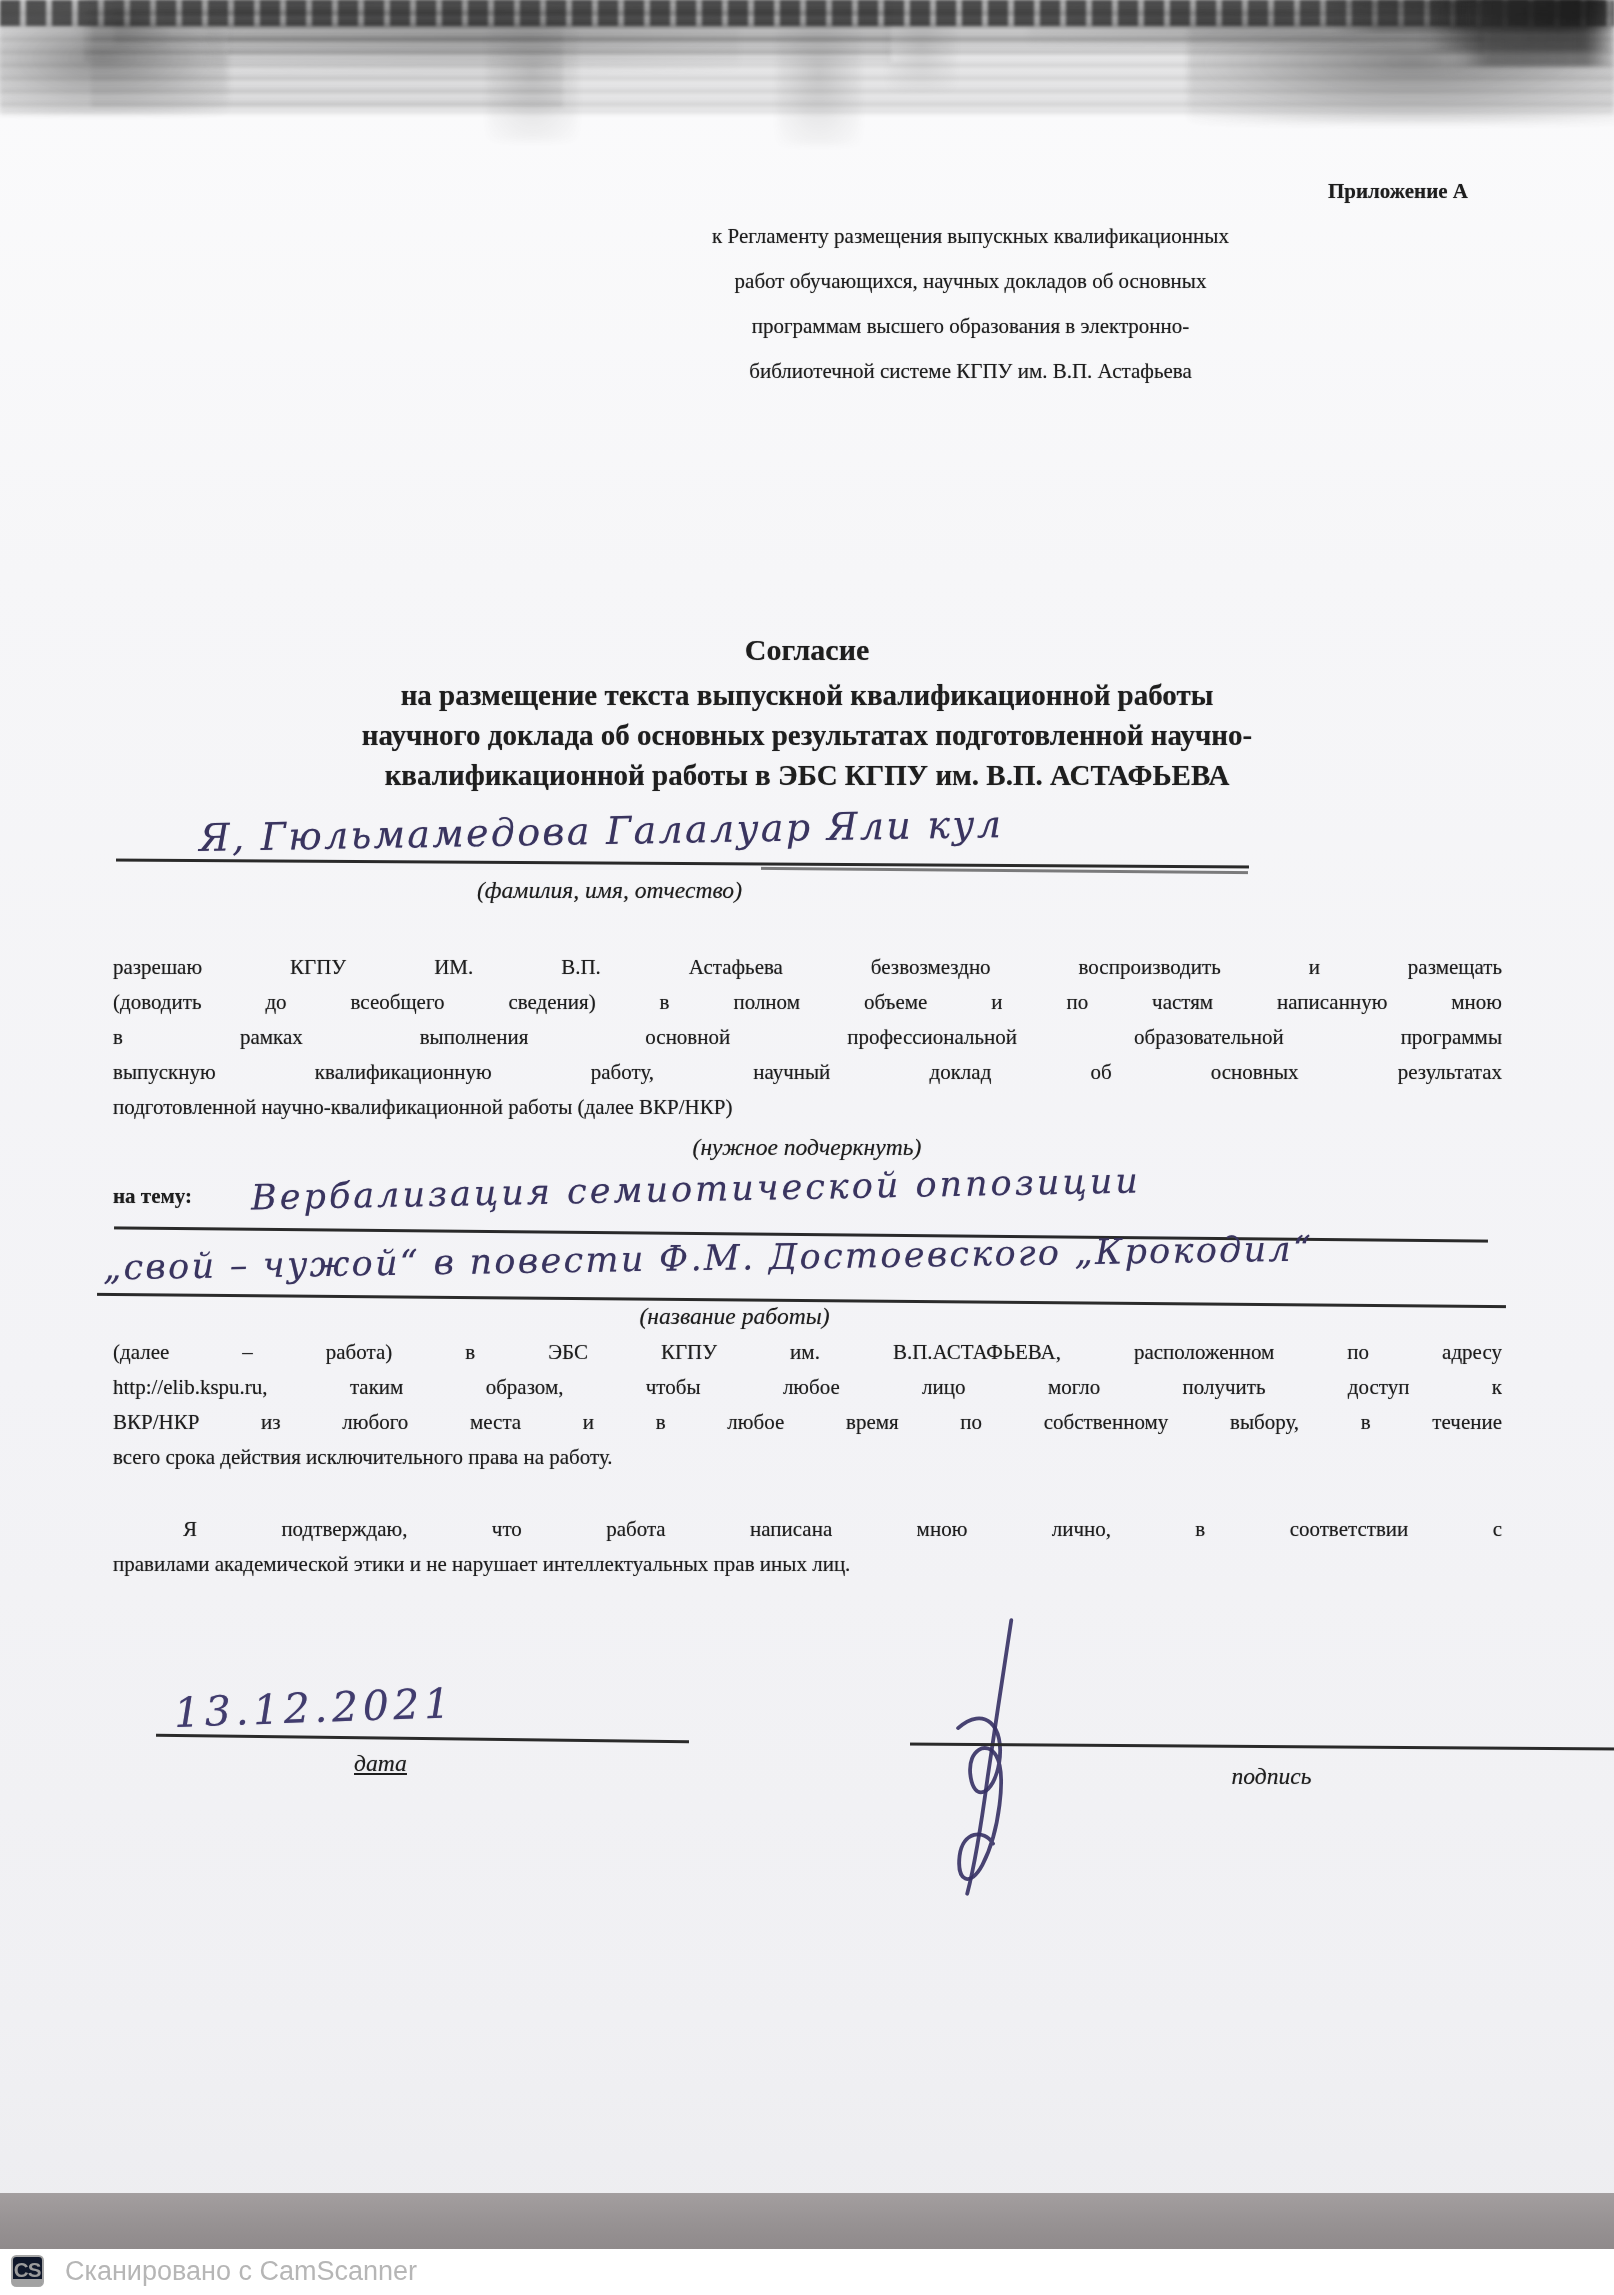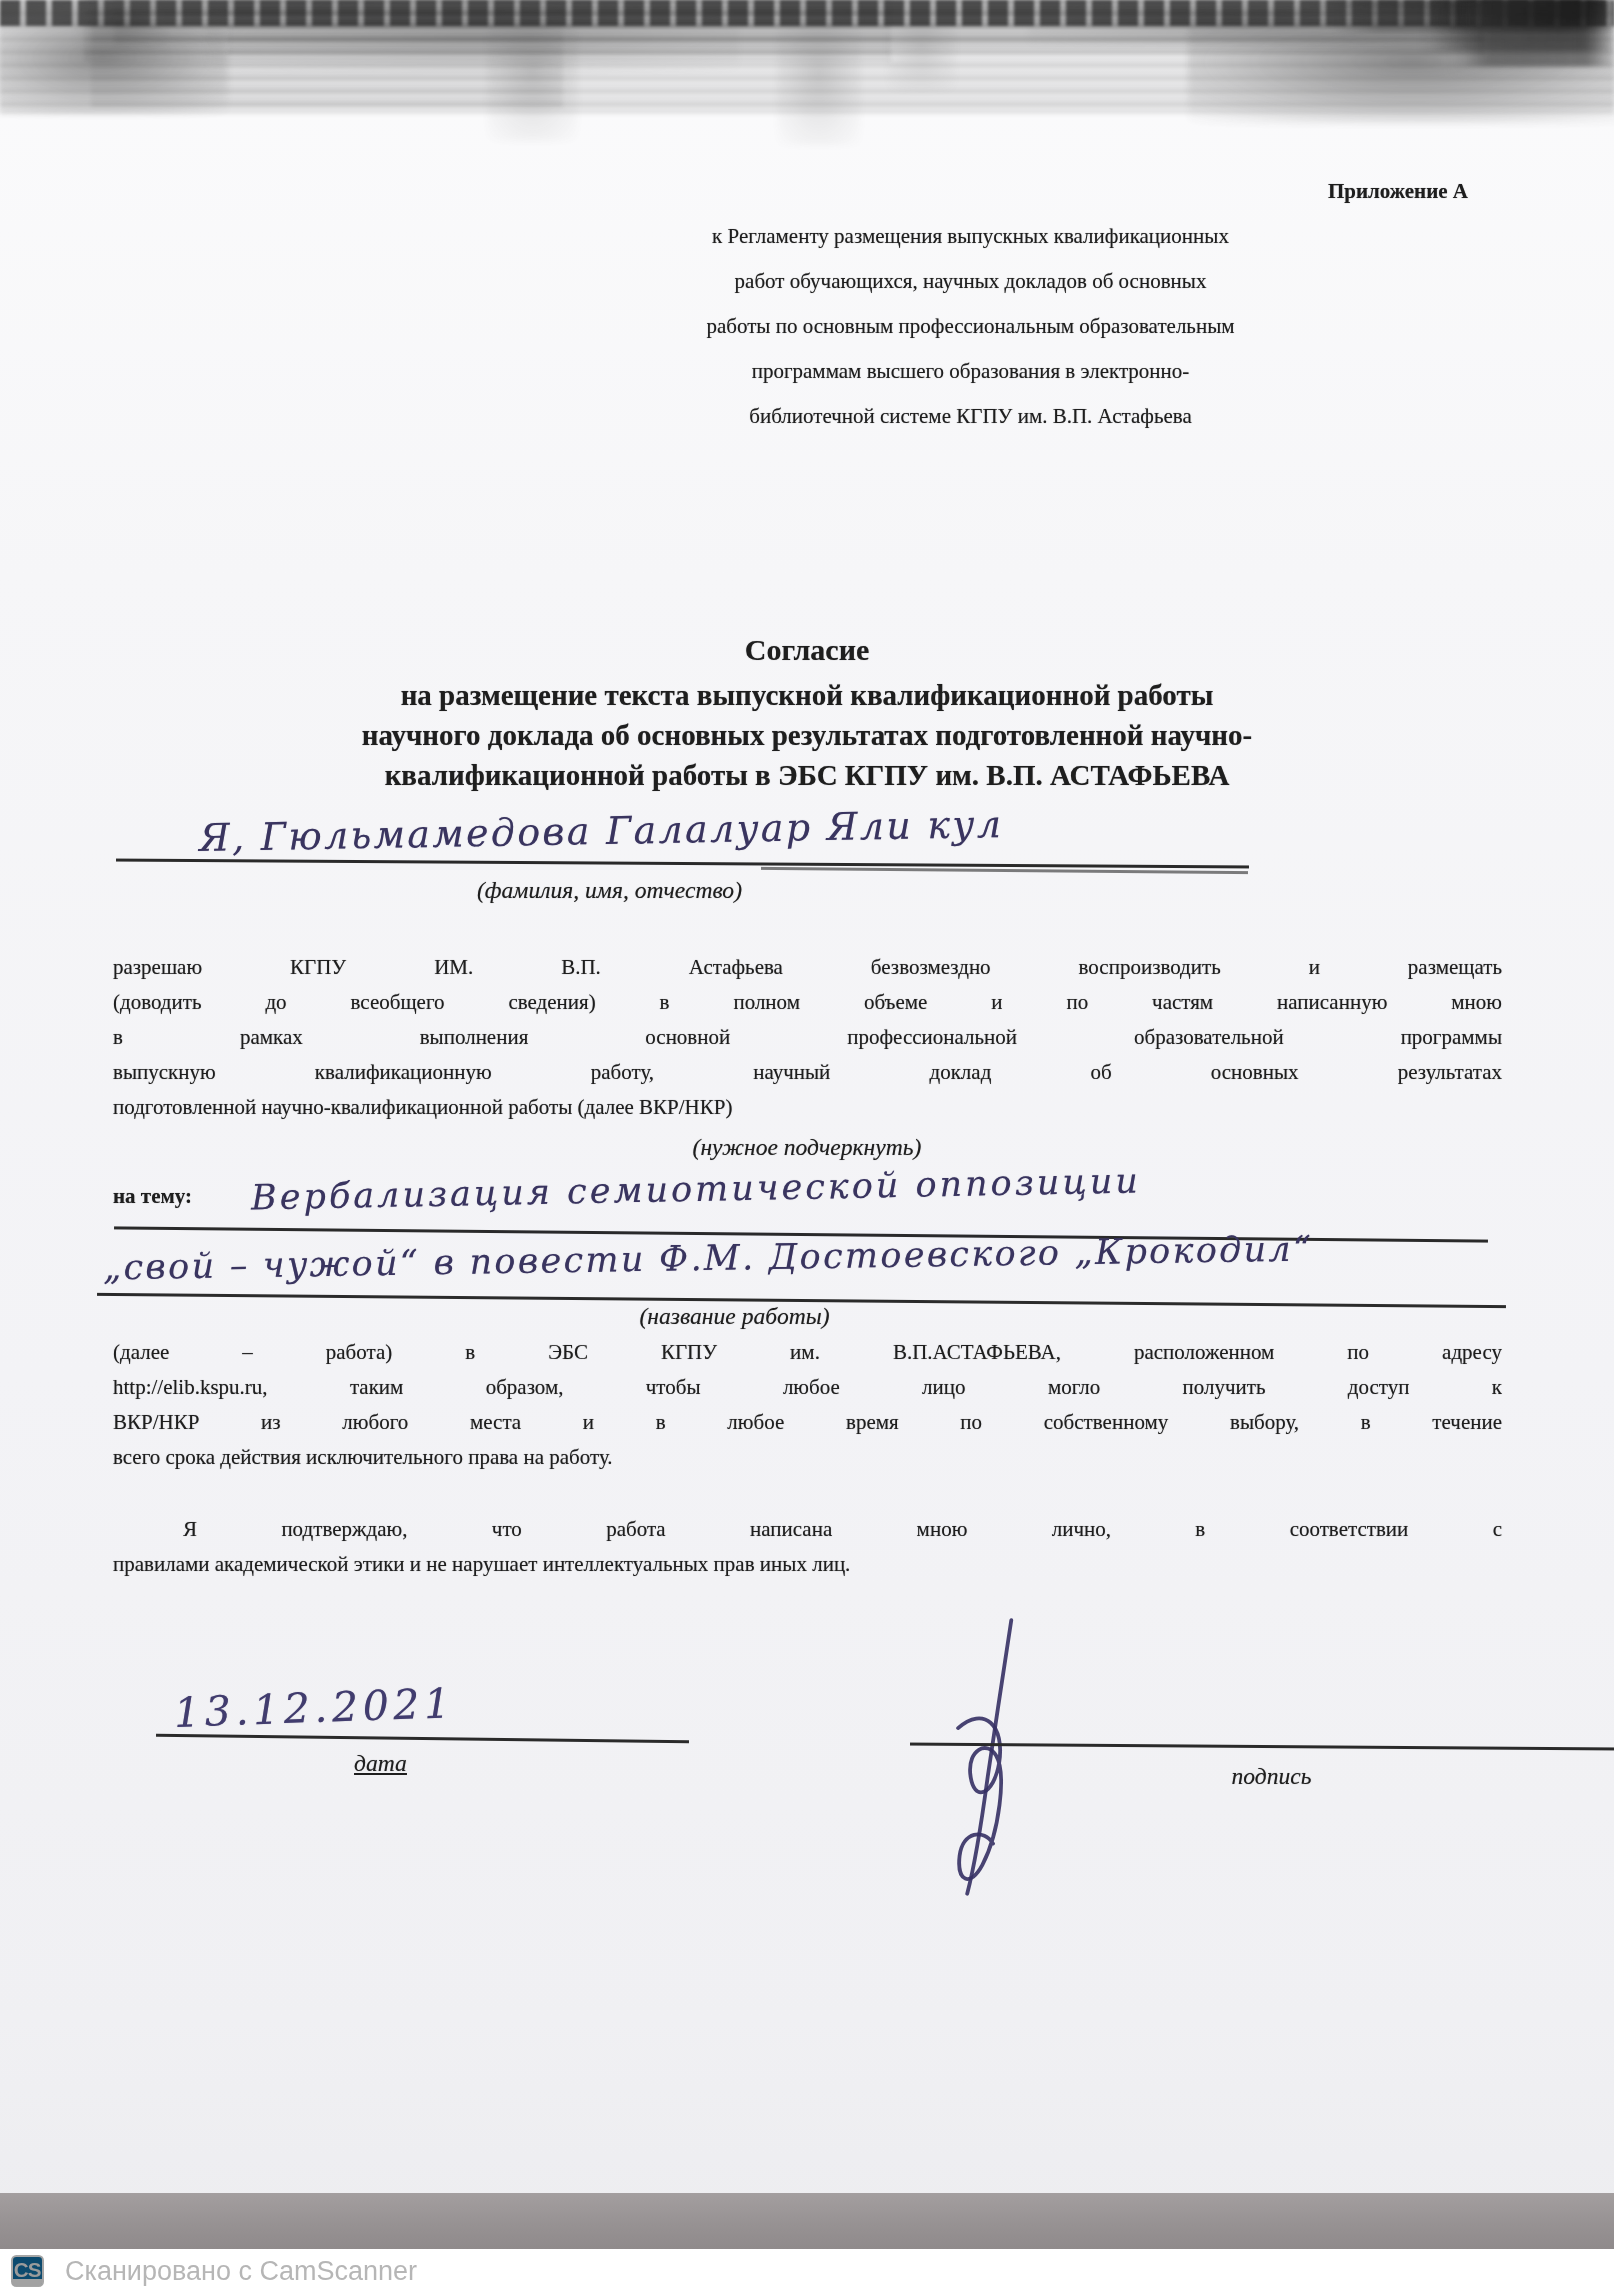--- a/index.html
+++ b/index.html
@@ -60,36 +60,35 @@
   .s26{left:206px;top:2058;width:533px;height:72px;opacity:.3;}
   .s27{left:1454px;top:1984;width:160px;height:67px;opacity:.5;}
   .s28{left:1466px;top:2084;width:148px;height:65px;opacity:.45;}
   .s29{left:76px;top:1996;width:91px;height:53px;opacity:.3;}
   
   .scanband{position:absolute;left:0;top:2193px;width:1614px;height:56px;
     background:linear-gradient(180deg,#a39e9f 0%,#979293 55%,#8f8a8b 100%);}
   .footerbar{position:absolute;left:0;top:2249px;width:1614px;height:46px;background:#ffffff;
     font-family:"Liberation Sans","DejaVu Sans",sans-serif;}
   .cslogo{position:absolute;left:10.7px;top:6px;width:33px;height:32px;border:2.3px solid #a6a6a6;border-radius:5.3px;
-    background:#0c4a6e;box-sizing:border-box;}
+    background:#0f172a;box-sizing:border-box;}
   .cslogo .cstxt{position:absolute;left:0;top:0.8px;width:100%;text-align:center;
     font-weight:bold;font-size:20.6px;color:#9b9b9b;letter-spacing:-0.8px;}
   .cslogo .cstab{position:absolute;left:-0.8px;bottom:-0.8px;width:30px;height:6.9px;background:#a2a2a2;border-radius:0 0 3px 3px;}
   .cslabel{position:absolute;left:65px;top:6.9px;font-size:27px;color:#b6b6b6;}
 </style>
 </head>
 <body>
 
 <div class="page">
 
   <div class="abs txt serif37" style="left:426px;top:169px;width:1089px;line-height:45px;">
     <div class="b" style="text-align:right;padding-right:47px;">Приложение А</div>
     <div class="center">к Регламенту размещения выпускных квалификационных</div>
     <div class="center">работ обучающихся, научных докладов об основных</div>
-    <div class="center">работы по основным профессиональным образовательным</div>
     <div class="center">программам высшего образования в электронно-</div>
     <div class="center">библиотечной системе КГПУ им. В.П. Астафьева</div>
   </div>
 
   <div class="abs txt b center" style="left:0;top:633px;width:1614px;font-size:30px;">Согласие</div>
 
   <div class="abs txt b center" style="left:0;top:675px;width:1614px;font-size:29px;line-height:40px;">
     <div>на размещение текста выпускной квалификационной работы</div>
     <div>научного доклада об основных результатах подготовленной научно-</div>
     <div>квалификационной работы в ЭБС КГПУ им. В.П. АСТАФЬЕВА</div>

